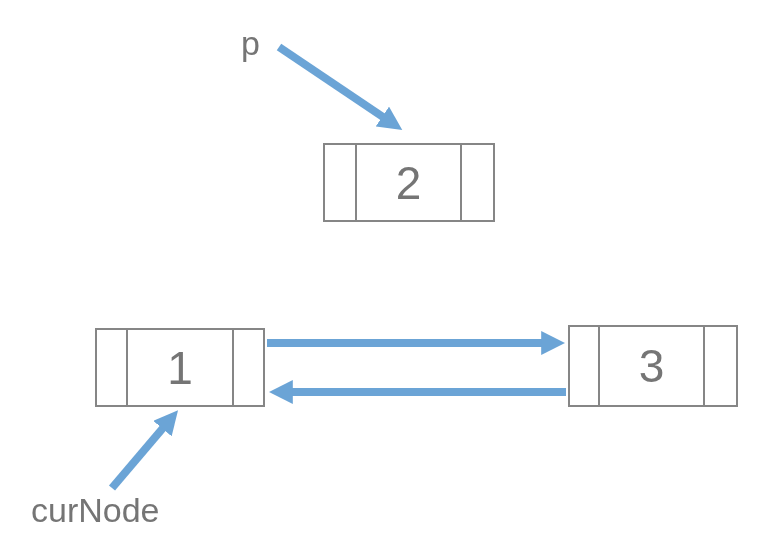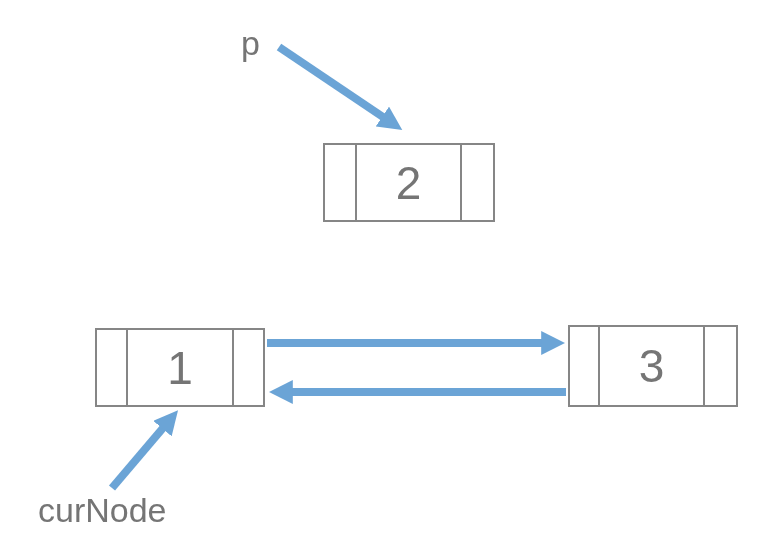--- a/index.html
+++ b/index.html
@@ -57,21 +57,21 @@
   .node-3 .prev { width: 30px; }
   .node-3 .next { width: 33px; }
   .ptr-label {
     position: absolute;
     color: var(--text);
     font-size: 34px;
     line-height: 1;
     white-space: nowrap;
   }
   .label-p { left: 241px; top: 26px; }
-  .label-curnode { left: 38px; top: 493px; }
+  .label-curnode { left: 31px; top: 493px; }
 </style>
 </head>
 <body>
 
 <div class="canvas">
 
   <svg class="arrows-layer" width="773" height="551" viewBox="0 0 773 551" xmlns="http://www.w3.org/2000/svg">
     <defs>
       <marker id="arrowhead" viewBox="0 0 3 3" refX="0.1" refY="1.5" markerWidth="3" markerHeight="3" orient="auto">
         <path class="arrow-head" d="M0,0 L3,1.5 L0,3 Z"></path>

